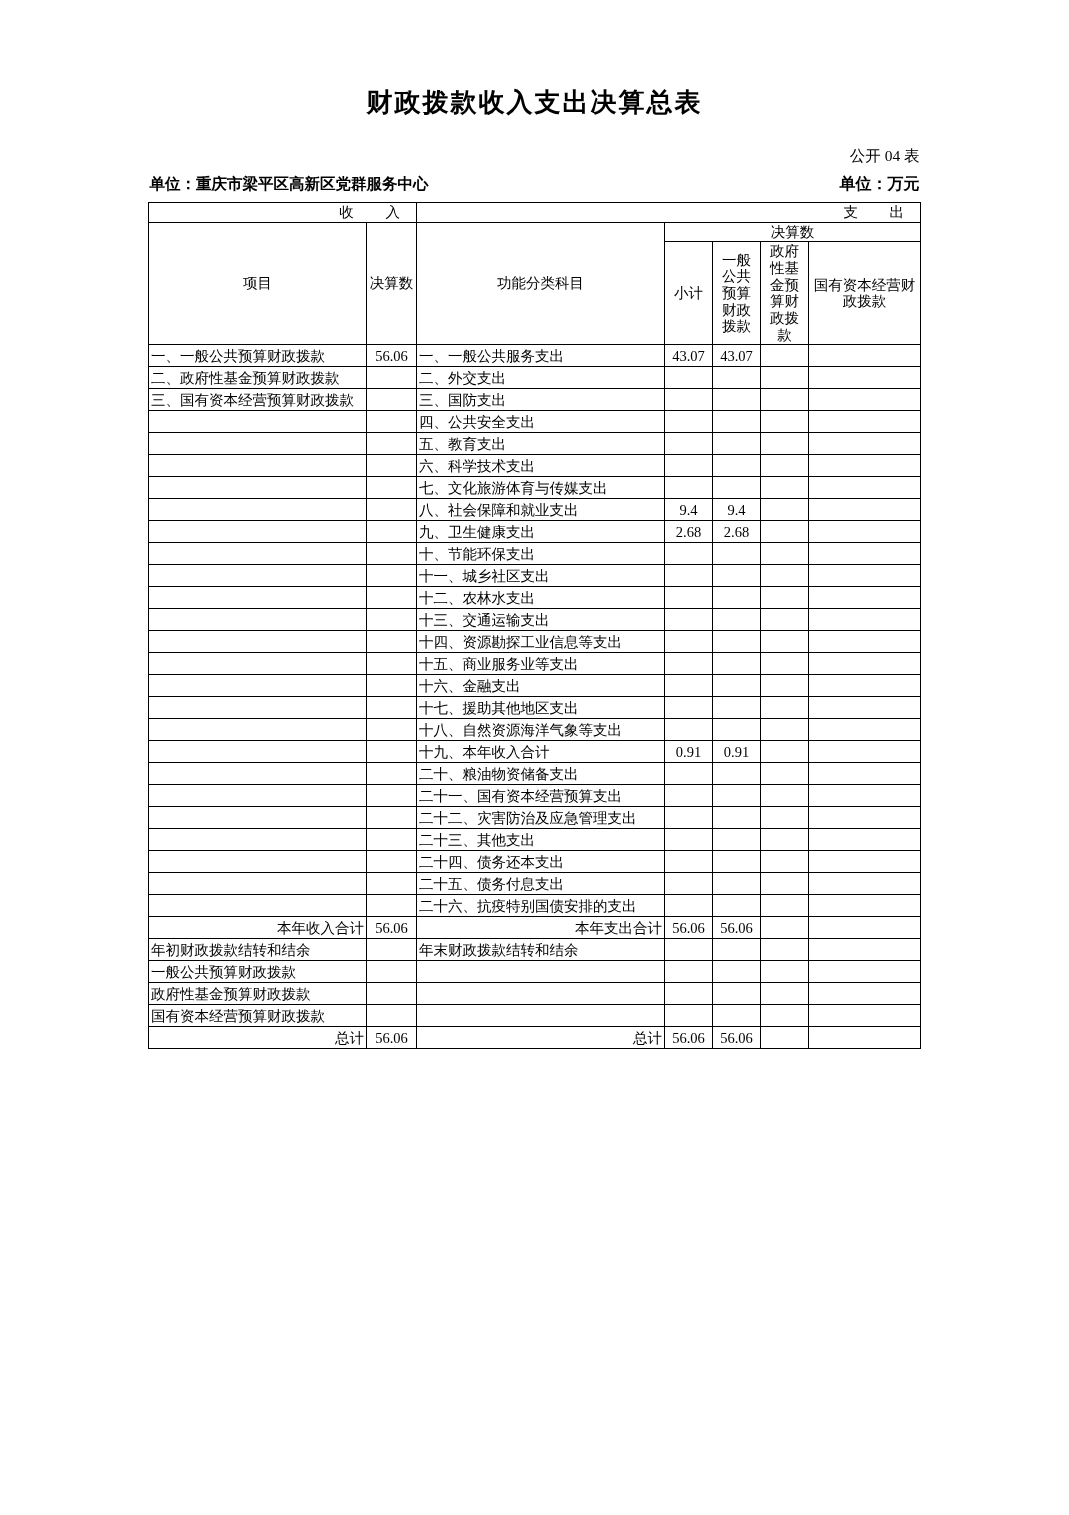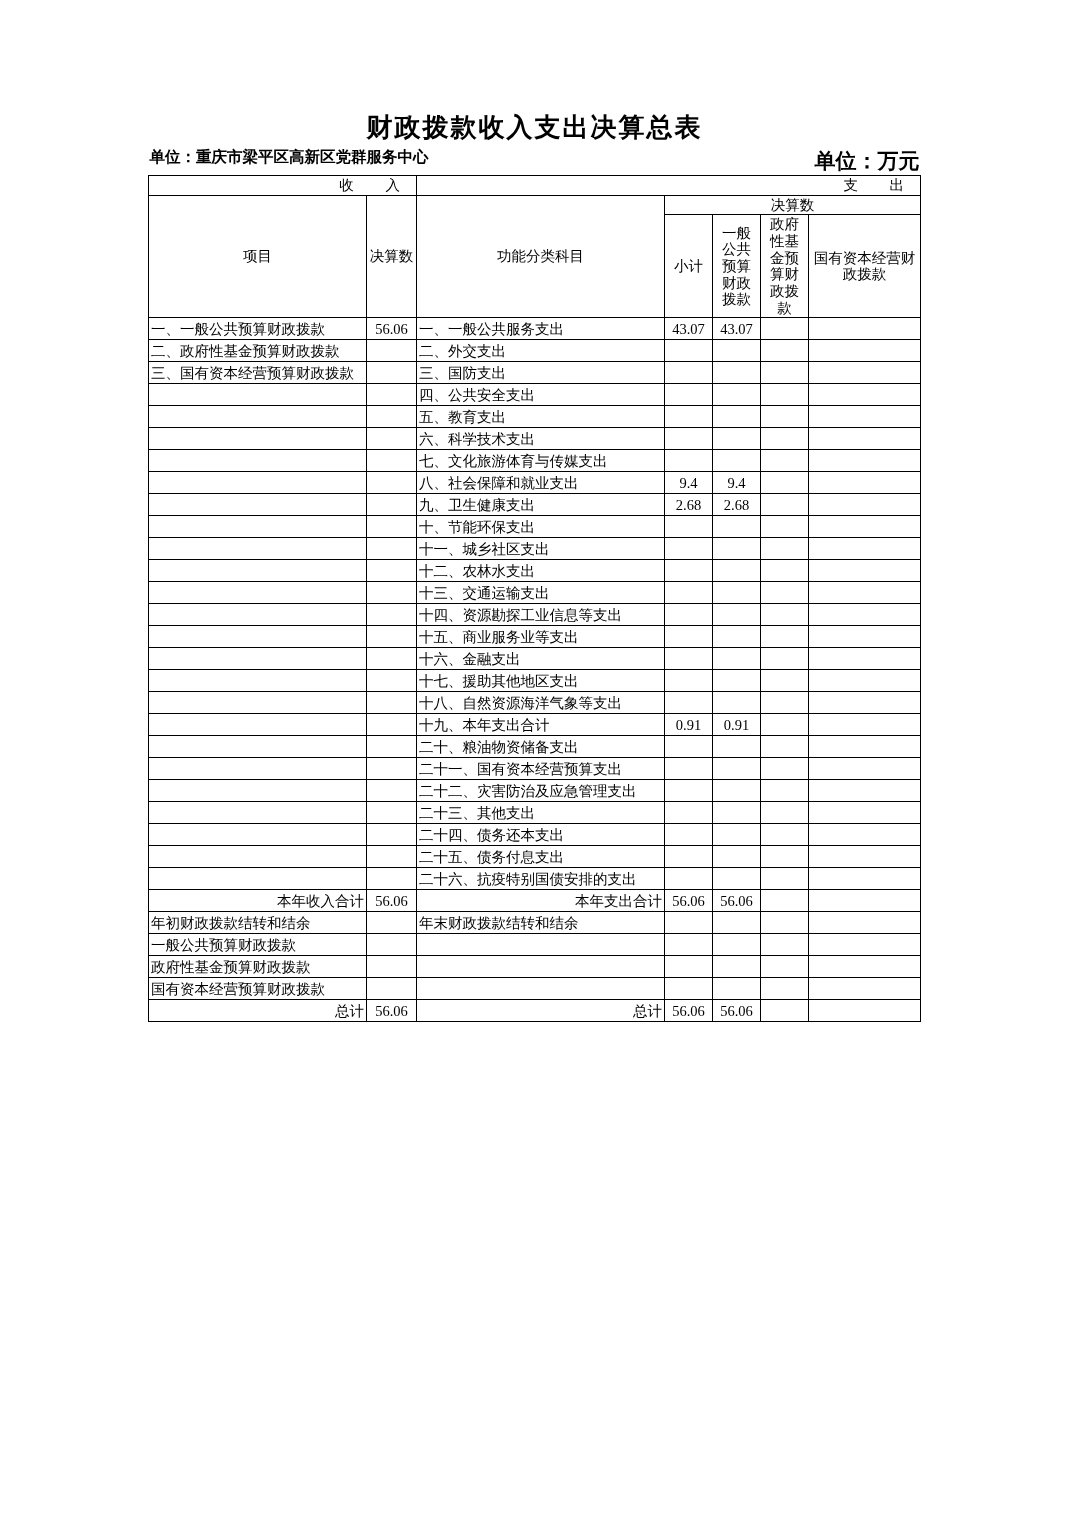--- a/index.html
+++ b/index.html
@@ -19,21 +19,21 @@
     width: 1069px;
     height: 1515px;
     box-sizing: border-box;
   }
   .title {
     text-align: center;
     font-size: 26px;
     font-weight: bold;
     font-family: "Liberation Sans", "DejaVu Sans", sans-serif;
     letter-spacing: 2px;
-    margin-top: 110px;
+    margin-top: 85px;
   }
   .subhead {
     width: 770px;
     margin: 0 auto;
     position: relative;
     height: 26px;
     margin-top: 26px;
   }
   .form-no {
     position: absolute;
@@ -52,21 +52,21 @@
   .unit-left {
     position: absolute;
     left: 0;
     top: 0;
     font-size: 15.5px;
   }
   .unit-right {
     position: absolute;
     right: 0;
     top: 0;
-    font-size: 21px;
+    font-size: 16px;
   }
   table.main {
     border-collapse: collapse;
     width: 772px;
     margin: 4px auto 0 auto;
     table-layout: fixed;
   }
   table.main td, table.main th {
     border: 1px solid #000000;
     font-size: 14.5px;
@@ -140,20 +140,23 @@
   .notes p { margin: 0; }
   .notes .indent { text-indent: 30px; }
 </style>
 </head>
 <body>
 
 <div class="page">
 
   <div class="title">财政拨款收入支出决算总表</div>
 
+  <div class="subhead">
+    <span class="form-no">公开 04 表</span>
+  </div>
 
   <div class="unit-row">
     <span class="unit-left">单位：重庆市梁平区高新区党群服务中心</span>
     <span class="unit-right">单位：万元</span>
   </div>
 
   <table class="main">
     <colgroup>
       <col style="width:218px">
       <col style="width:50px">
@@ -341,21 +344,21 @@
           <td class="num-top"></td>
           <td class="row-label-exp">十八、自然资源海洋气象等支出</td>
           <td class="num"></td>
           <td class="num"></td>
           <td class="num"></td>
           <td class="num"></td>
         </tr>
         <tr class="empty">
           <td class="row-label"></td>
           <td class="num-top"></td>
-          <td class="row-label-exp">十九、本年支出合计</td>
+          <td class="row-label-exp">十九、本年收入合计</td>
           <td class="num">0.91</td>
           <td class="num">0.91</td>
           <td class="num"></td>
           <td class="num"></td>
         </tr>
         <tr class="empty">
           <td class="row-label"></td>
           <td class="num-top"></td>
           <td class="row-label-exp">二十、粮油物资储备支出</td>
           <td class="num"></td>

